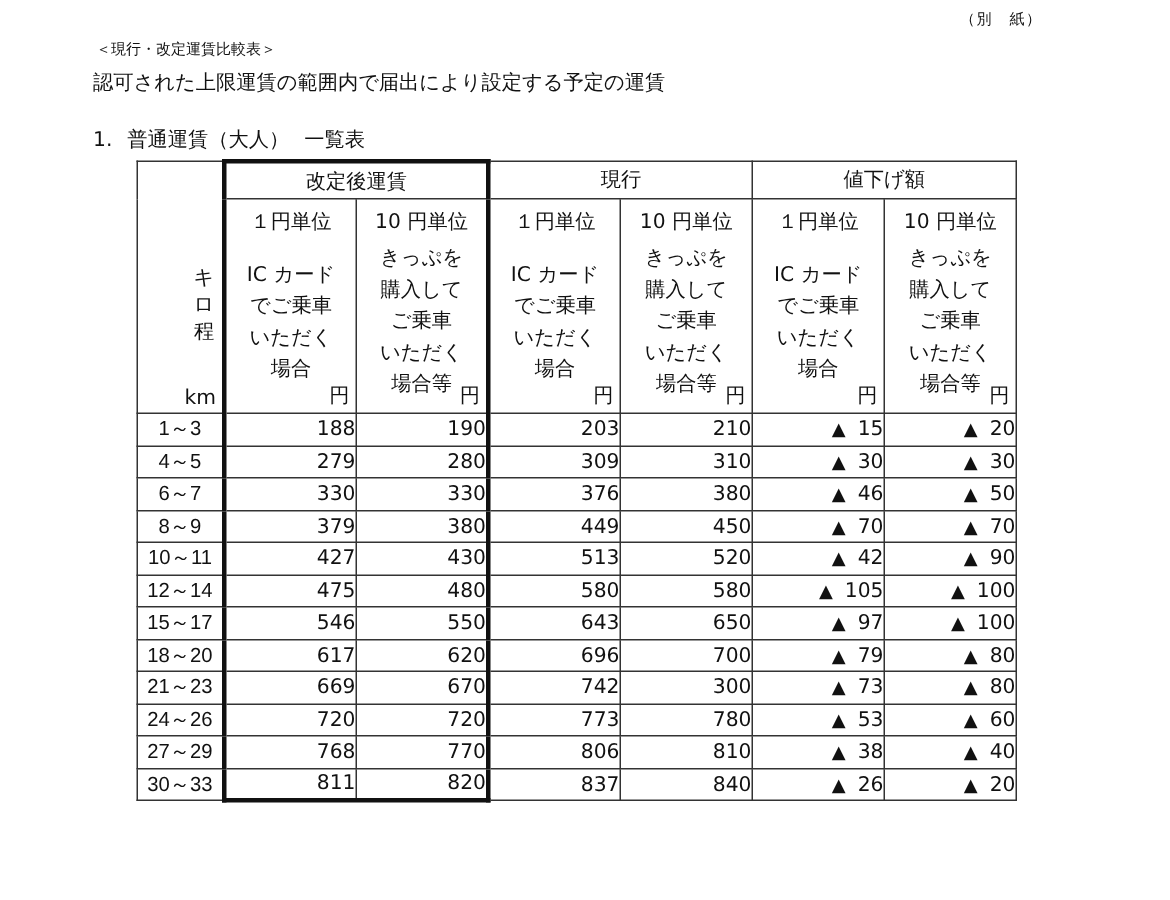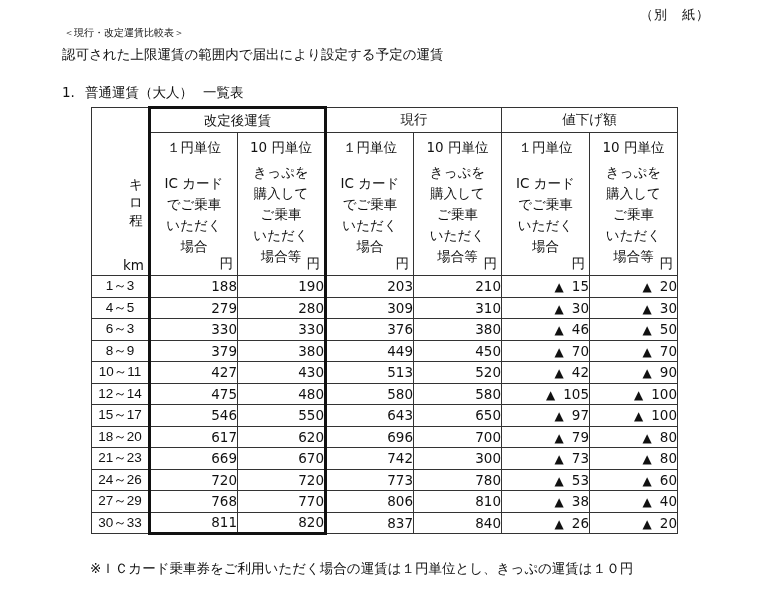--- a/index.html
+++ b/index.html
@@ -1,21 +1,21 @@
 <!DOCTYPE html>
 <html><head>
 <meta charset="utf-8">
 <style>
   html, body { margin: 0; padding: 0; background: #ffffff; }
   body {
     width: 780px; height: 600px; position: relative; overflow: hidden;
     font-family: "DejaVu Sans", "Liberation Sans", sans-serif;
     color: #111;
   }
-  .annex { position: absolute; left: 640px; top: 6px; font-size: 13px; letter-spacing: 1px; }
+  .annex { position: absolute; left: 640px; top: 6px; font-size: 10px; letter-spacing: 1px; }
   .title1 { position: absolute; left: 64px; top: 26px; font-size: 10px; }
   .title2 { position: absolute; left: 62px; top: 46px; font-size: 13.5px; }
   .section { position: absolute; left: 62px; top: 84px; font-size: 13.5px; }
   .section span { margin-right: 10px; }
 
   table.fare {
     position: absolute; left: 91px; top: 106px;
     border-collapse: collapse; table-layout: fixed;
     font-size: 13.5px;
   }
@@ -153,21 +153,21 @@
       <tr>
         <td class="km">4～5</td>
         <td class="num thick-l">279</td>
         <td class="num thick-r">280</td>
         <td class="num">309</td>
         <td class="num">310</td>
         <td class="num"><span class="tri">▲</span><span>30</span></td>
         <td class="num"><span class="tri">▲</span><span>30</span></td>
       </tr>
       <tr>
-        <td class="km">6～3</td>
+        <td class="km">6～7</td>
         <td class="num thick-l">330</td>
         <td class="num thick-r">330</td>
         <td class="num">376</td>
         <td class="num">380</td>
         <td class="num"><span class="tri">▲</span><span>46</span></td>
         <td class="num"><span class="tri">▲</span><span>50</span></td>
       </tr>
       <tr>
         <td class="km">8～9</td>
         <td class="num thick-l">379</td>
@@ -246,14 +246,13 @@
         <td class="num thick-r thick-b">820</td>
         <td class="num">837</td>
         <td class="num">840</td>
         <td class="num"><span class="tri">▲</span><span>26</span></td>
         <td class="num"><span class="tri">▲</span><span>20</span></td>
       </tr>
     </tbody>
 </table>
 
 <div class="note">
-  <div>※ＩＣカード乗車券をご利用いただく場合の運賃は１円単位とし、きっぷの運賃は１０円</div>
 </div>
 
 </body></html>

